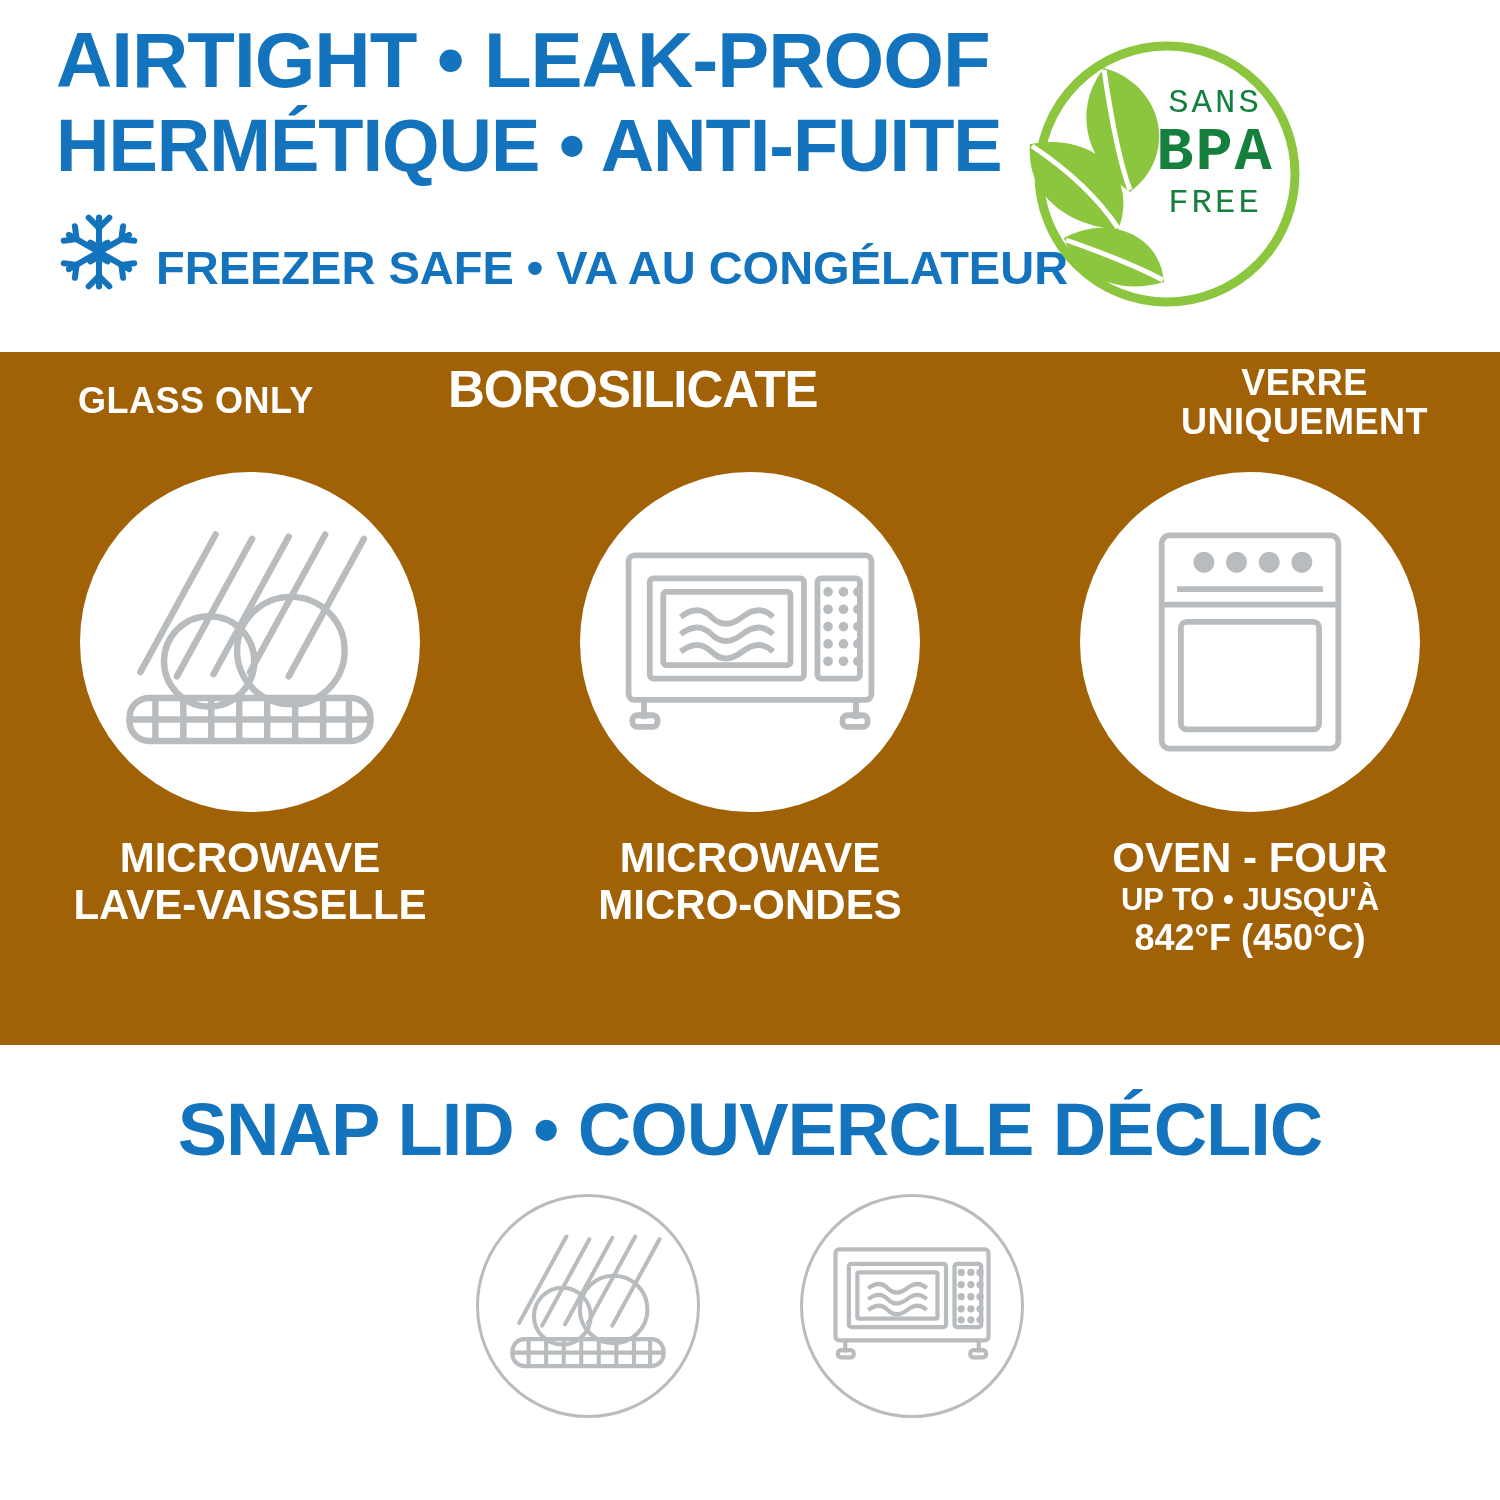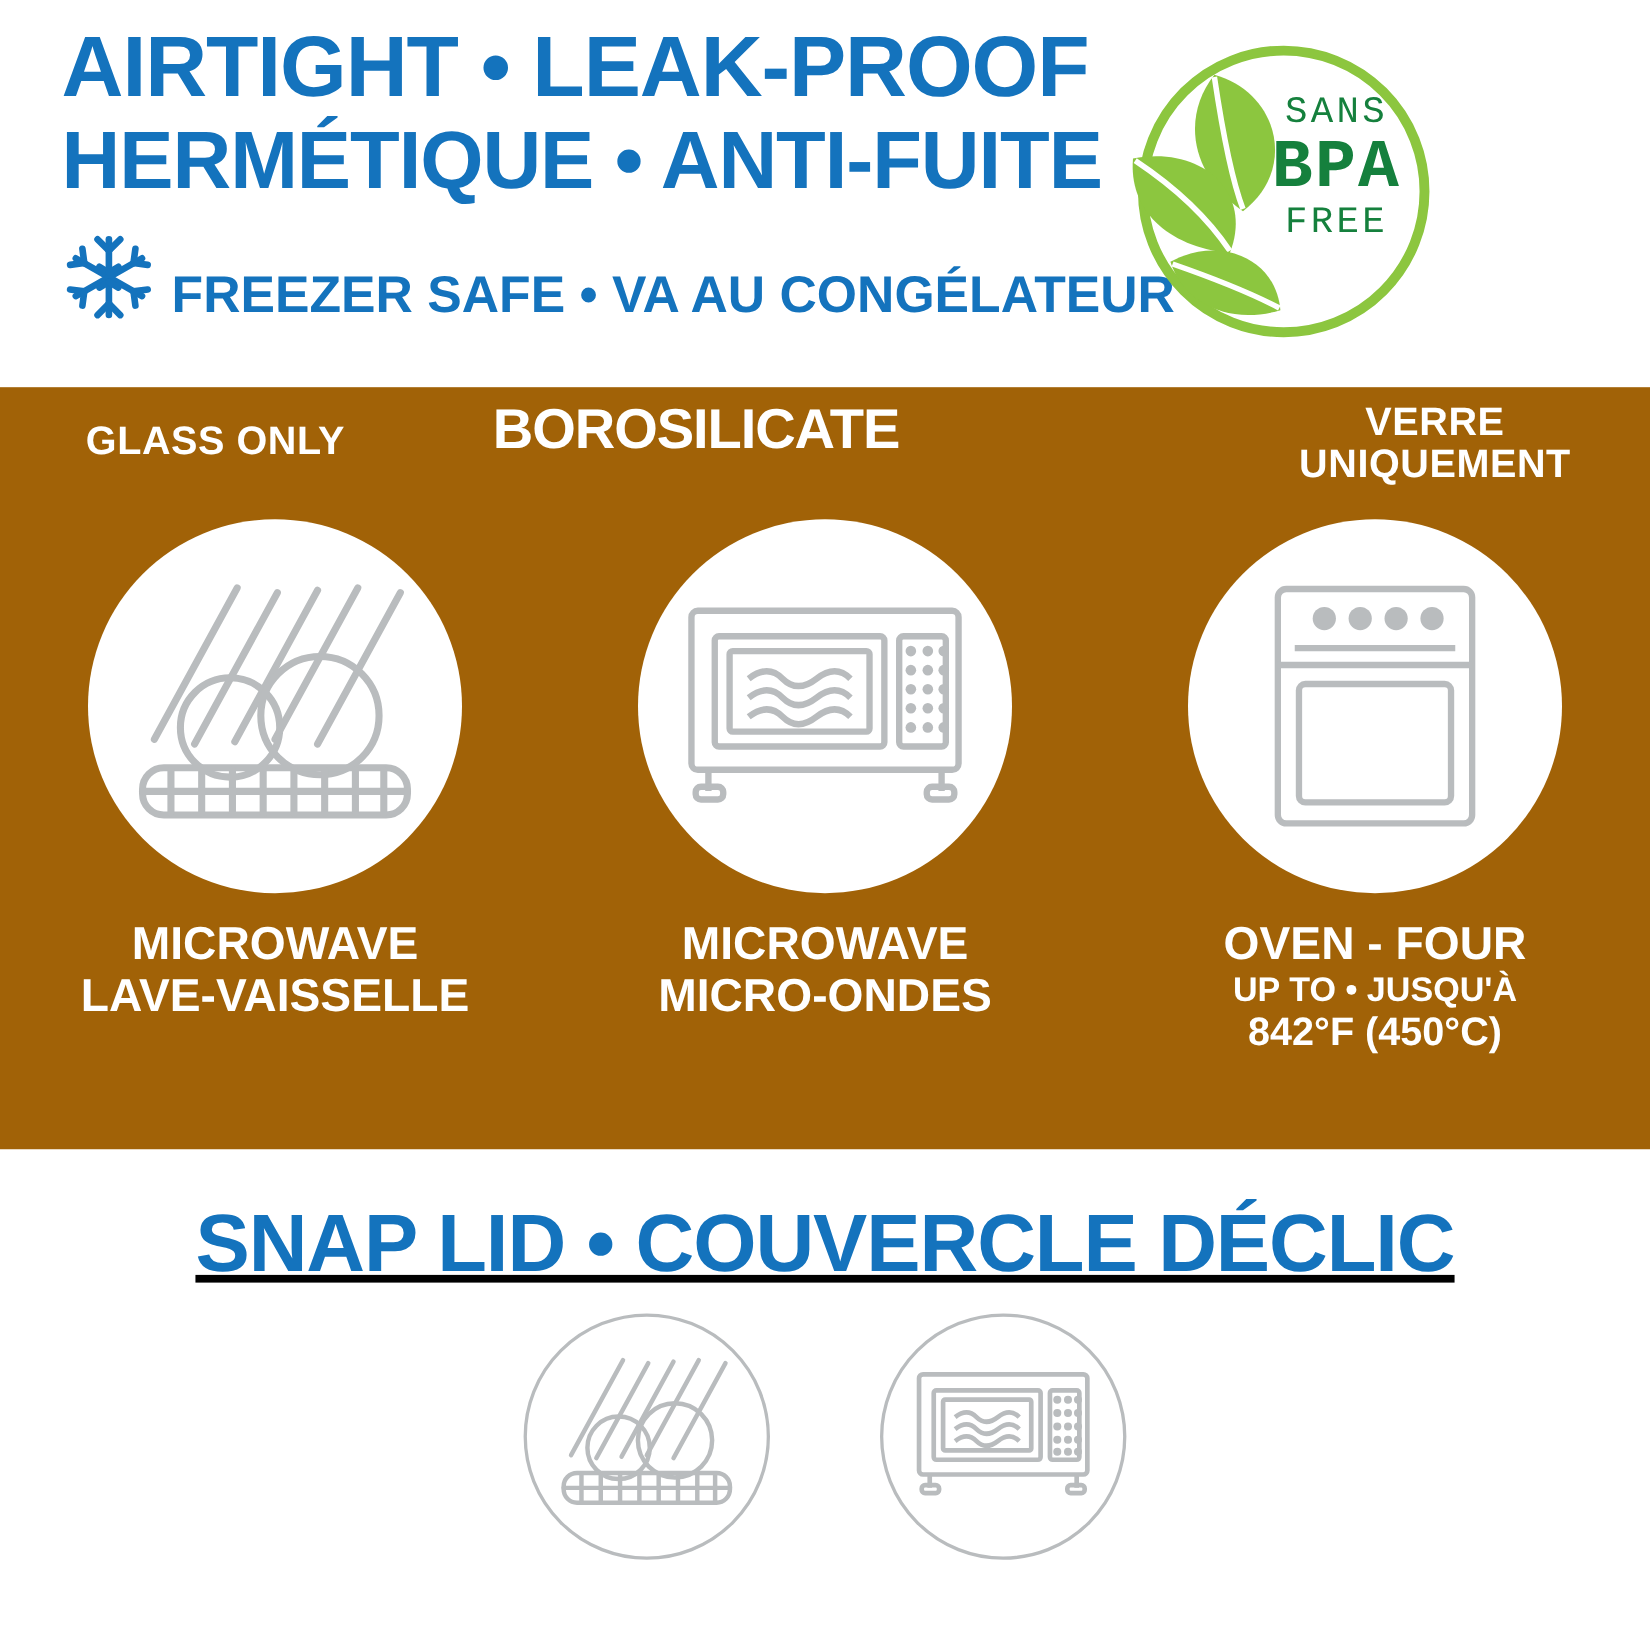--- a/index.html
+++ b/index.html
@@ -170,21 +170,20 @@
   .col-label .l2 { font-size: 42px; display: block; }
   .col-label .sub1 { font-size: 31px; display: block; margin-top: 2px; }
   .col-label .sub2 { font-size: 36px; display: block; }
 
   
   .bottom-section {
     position: relative;
     width: 1500px;
     height: 455px;
     background: #ffffff;
-    text-decoration: underline;
   }
   .snap-lid {
     text-align: center;
     color: #1473bd;
     font-weight: bold;
     font-size: 74px;
     letter-spacing: -1px;
     padding-top: 42px;
     white-space: nowrap;
   }

